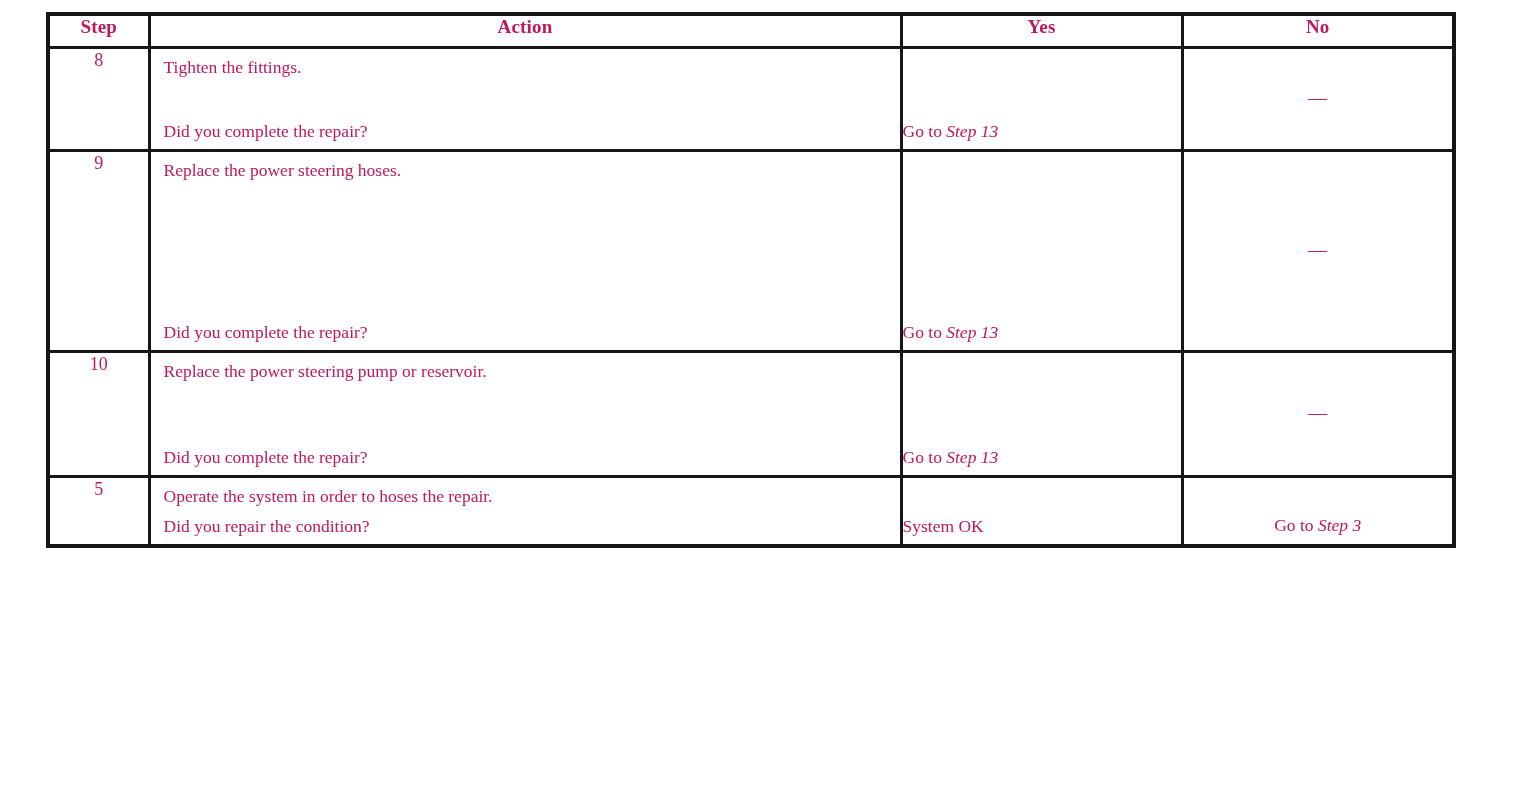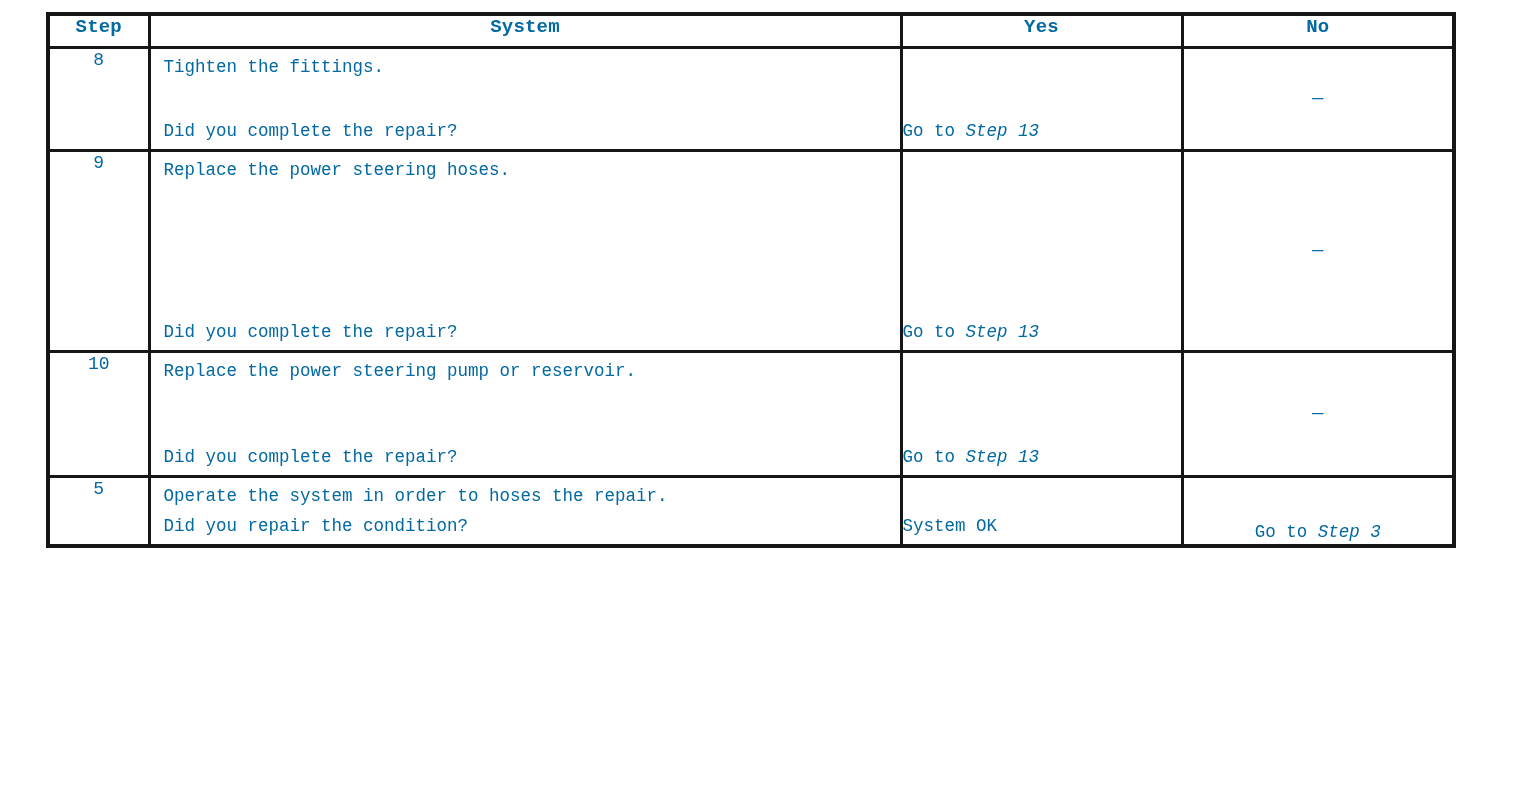--- a/index.html
+++ b/index.html
@@ -1,19 +1,19 @@
 <!DOCTYPE html>
 <html><head>
 <meta charset="utf-8">
 <style>
   html,body{margin:0;padding:0;background:#ffffff;}
   body{width:1520px;height:802px;overflow:hidden;}
   .page{
     position:relative;width:1520px;height:802px;background:#ffffff;
-    font-family:Liberation Mono, monospace;color:#0369a1;
+    font-family:Liberation Serif, serif;color:#be185d;
   }
   table.diag{
     position:absolute;left:46px;top:12px;width:1406px;
     border-collapse:collapse;table-layout:fixed;
     border:4px solid #161616;
   }
   table.diag th, table.diag td{
     border:3px solid #161616;
     padding:0;
     vertical-align:top;
@@ -30,21 +30,21 @@
   }
   tbody td{position:relative;font-size:17.5px;line-height:22px;}
   .step-cell{
     text-align:center;
     vertical-align:middle;
     font-size:18px;
   }
   .action-top{position:absolute;top:7px;left:13px;right:8px;}
   .action-q{position:absolute;bottom:7px;left:13px;right:15px;}
   .yes-val{position:absolute;bottom:7px;left:0;right:0;white-space:pre;}
-  .no-val{position:absolute;bottom:1px;left:0;right:0;text-align:center;white-space:pre;}
+  .no-val{position:absolute;bottom:8px;left:0;right:0;text-align:center;white-space:pre;}
   .no-dash{
     position:absolute;top:50%;left:0;right:0;
     transform:translateY(-55%);
     text-align:center;font-size:19px;
   }
   .goto-italic{font-style:italic;}
   tr.r-8  > td{height:100px;}
   tr.r-9  > td{height:198px;}
   tr.r-10 > td{height:122px;}
   tr.r-11 > td{height:123px;}
@@ -58,21 +58,21 @@
   <table class="diag">
     <colgroup>
       <col style="width:101px">
       <col style="width:752px">
       <col style="width:281px">
       <col style="width:272px">
     </colgroup>
     <thead>
       <tr>
         <th>Step</th>
-        <th>System</th>
+        <th>Action</th>
         <th>Yes</th>
         <th>No</th>
       </tr>
     </thead>
     <tbody>
 
       <tr class="r-8">
         <td class="step-cell">8</td>
         <td>
           <div class="action-top">Tighten the fittings.</div>

